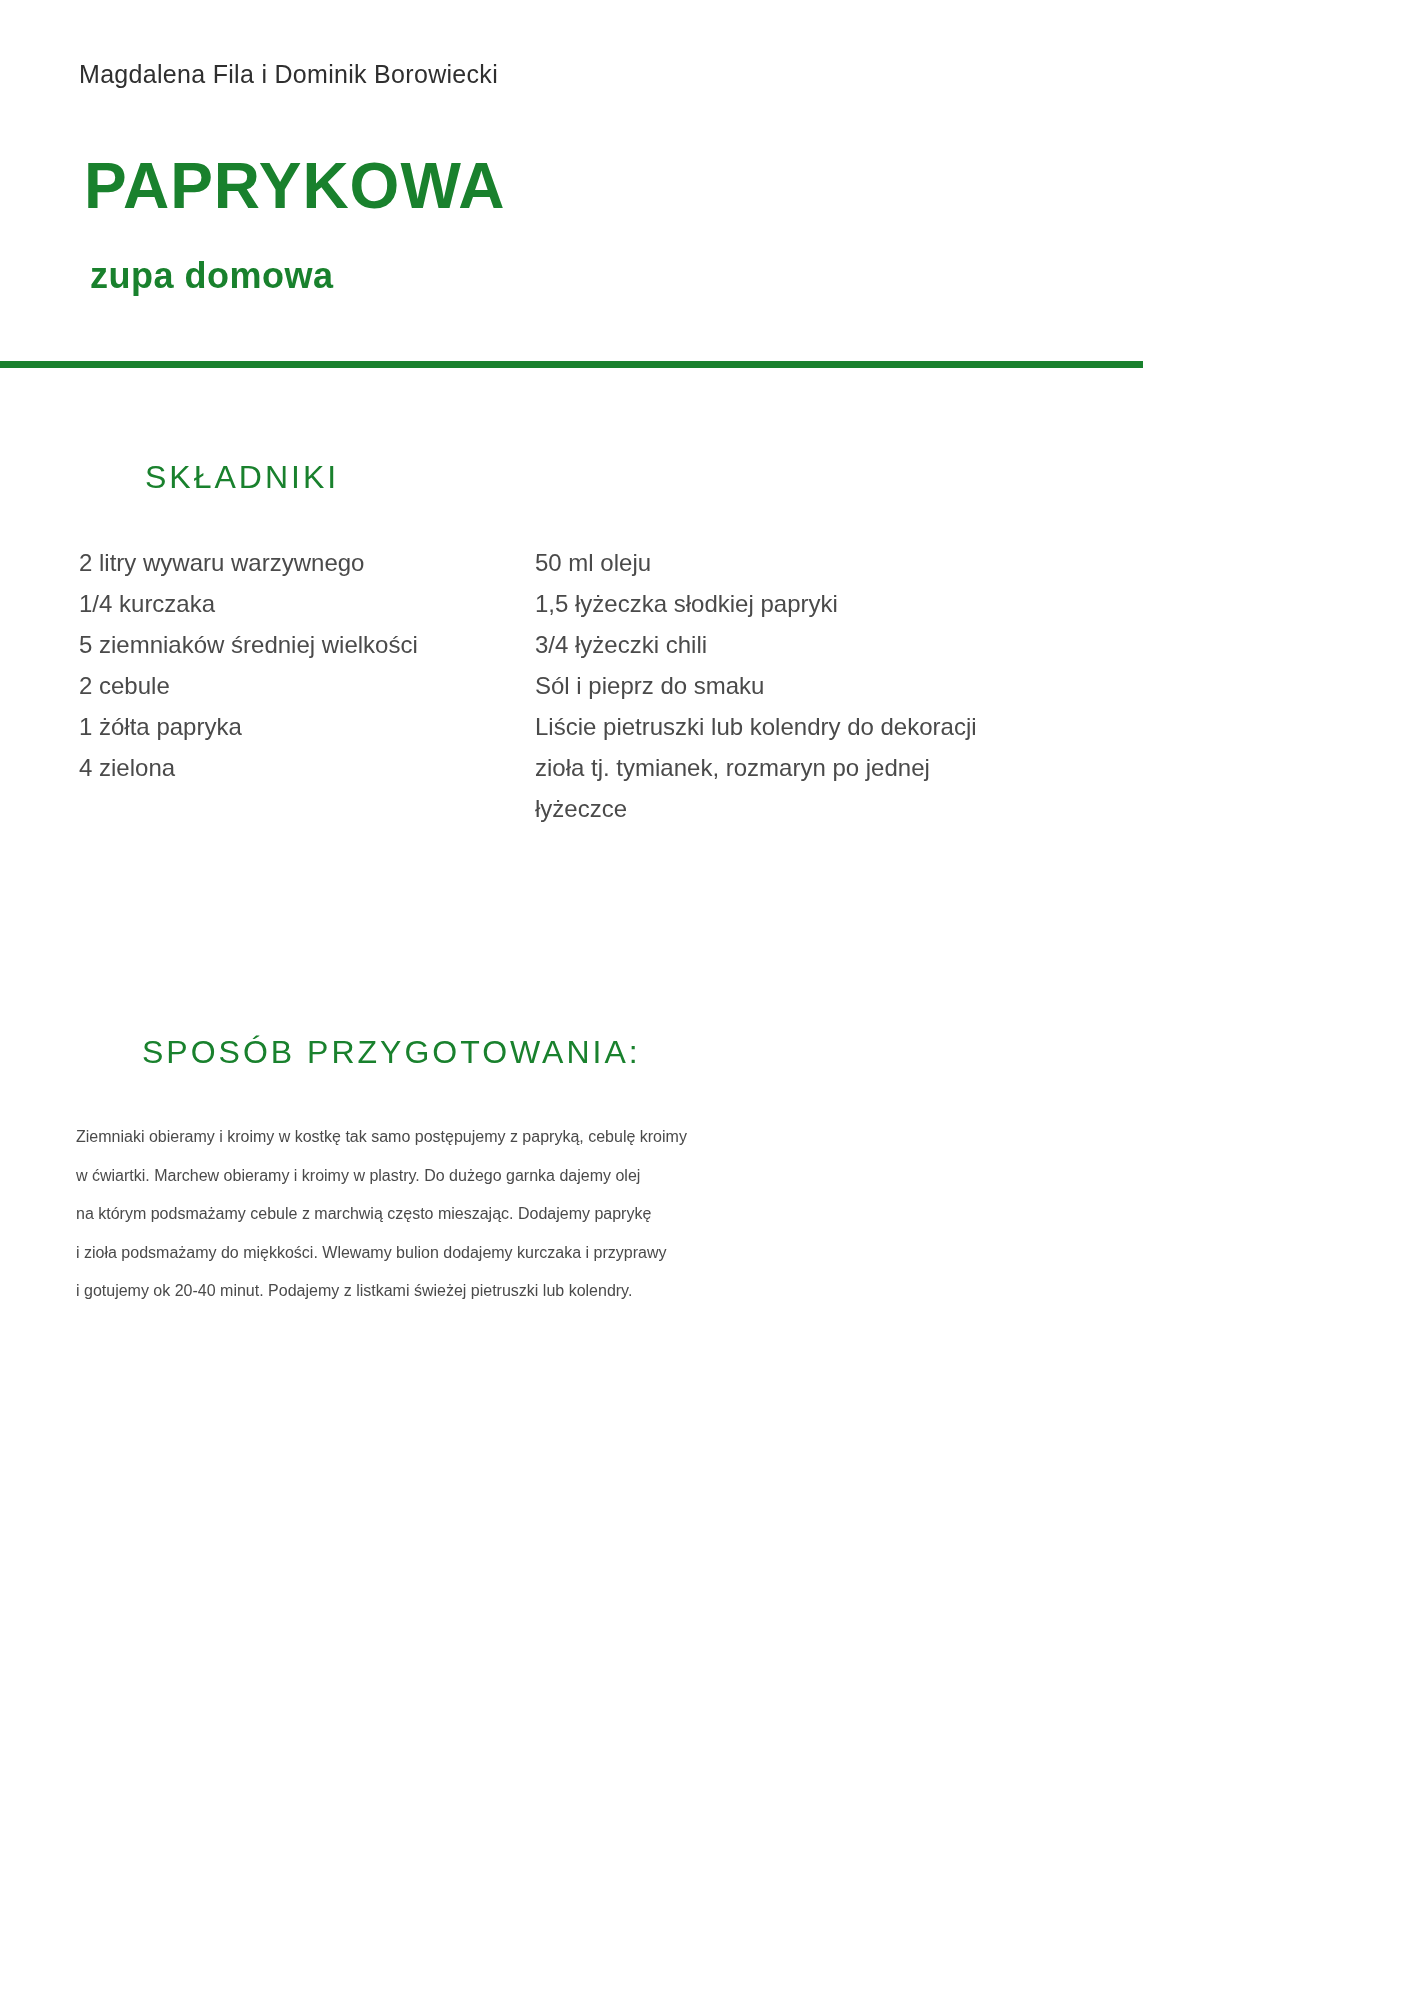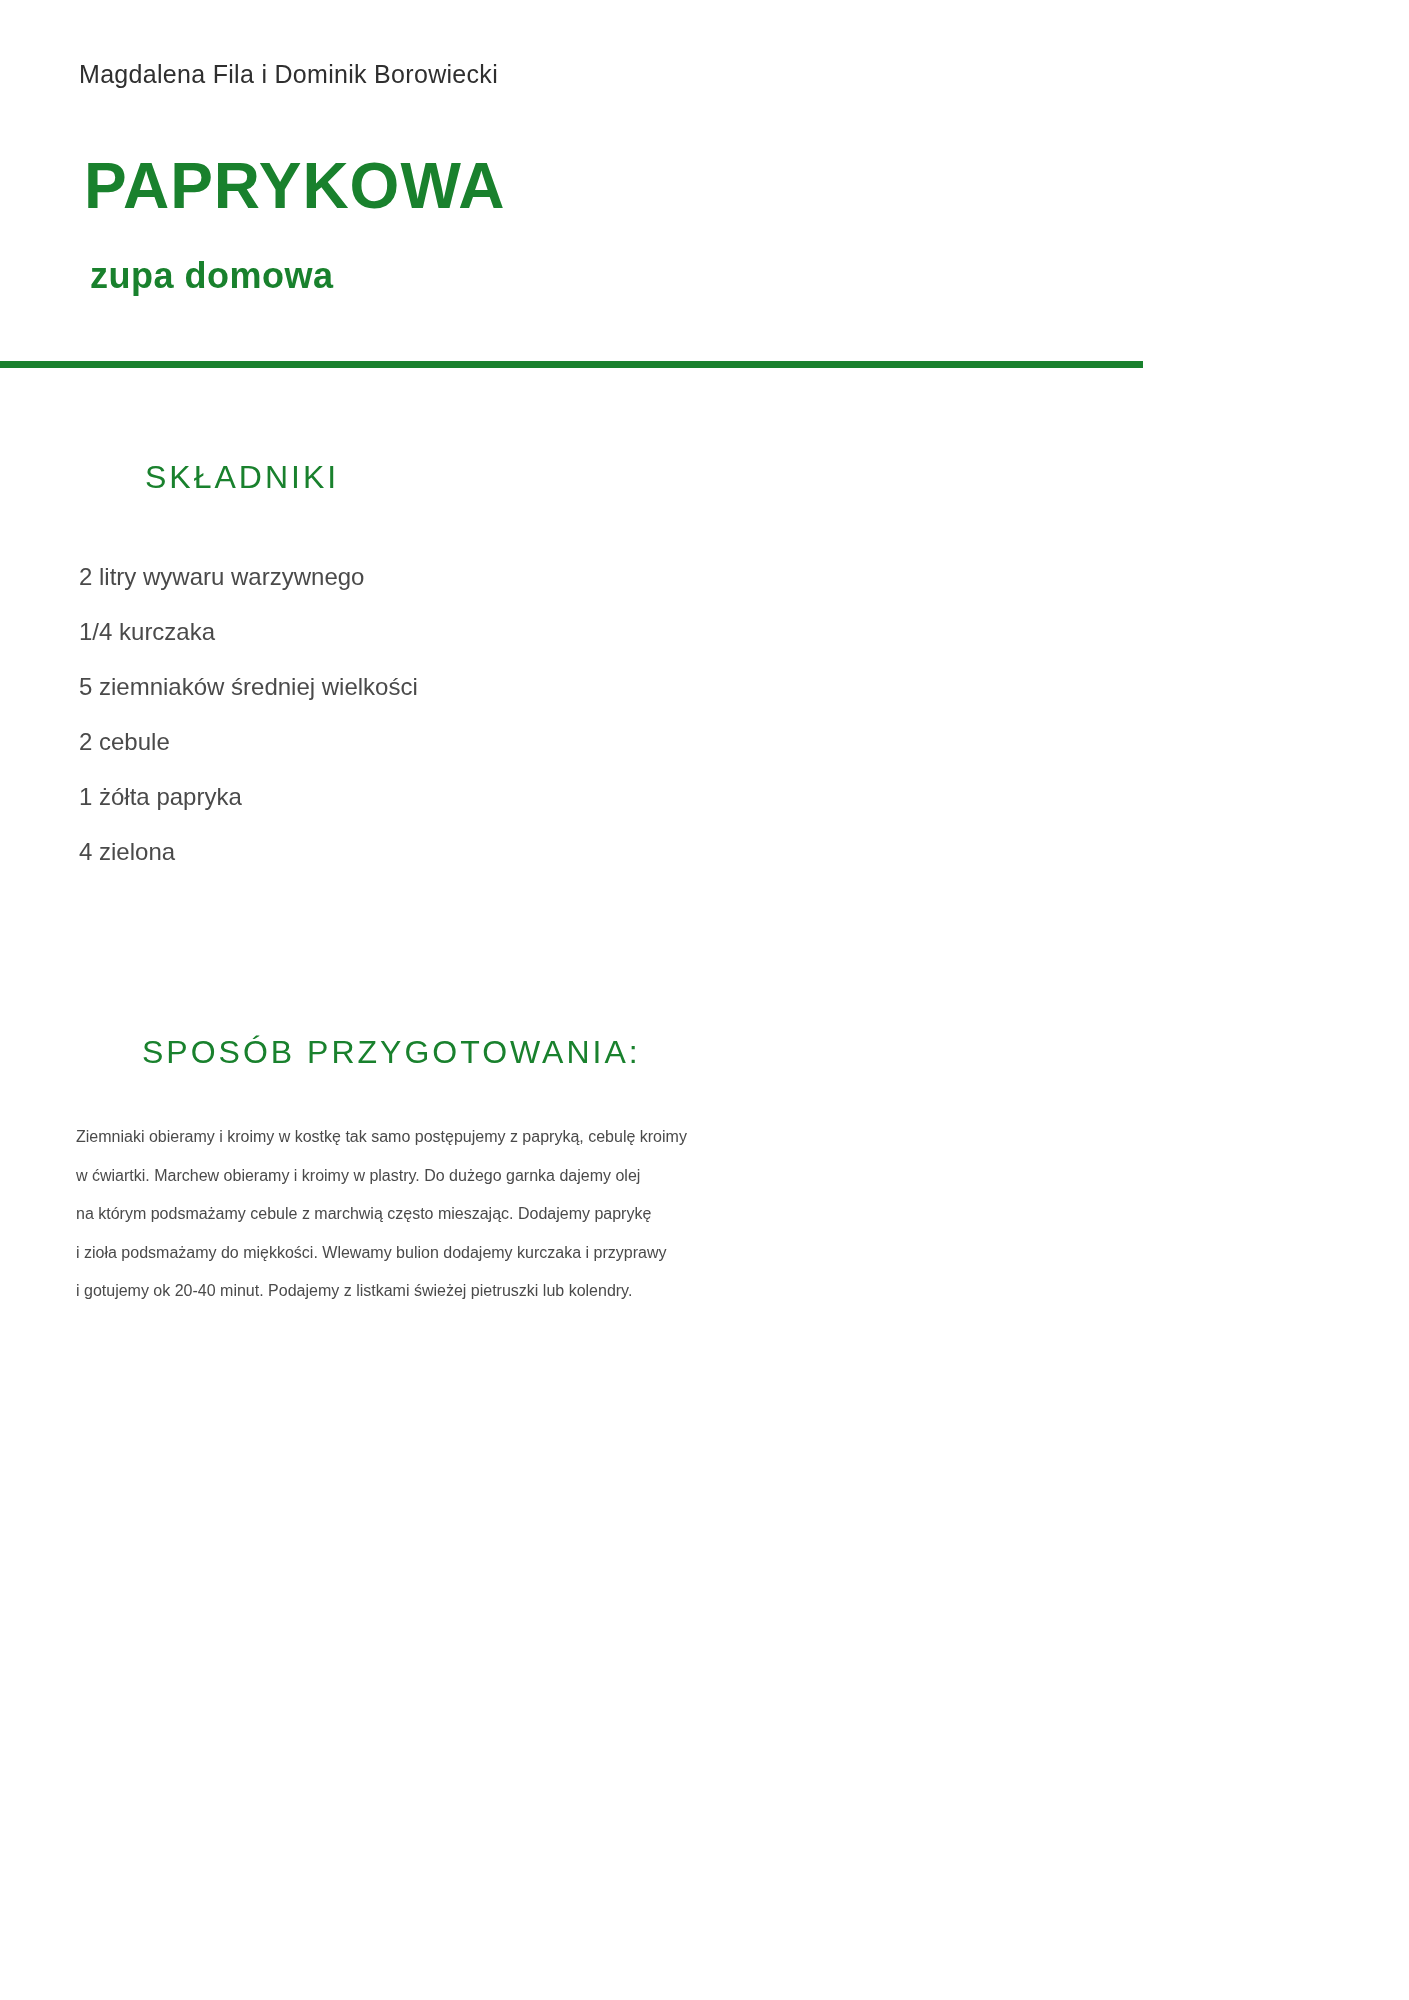--- a/index.html
+++ b/index.html
@@ -29,21 +29,21 @@
     color:var(--accent_green,#19812D);letter-spacing:3px;
   }
   .ing-heading{left:145px;top:461px;}
   .prep-heading{left:142px;top:1036px;}
   .ing-col{
     position:absolute;top:542px;font-size:24px;line-height:41px;
     color:var(--text_body,#4A4A4A);
   }
   .ing-left{left:79px;width:440px;}
   .ing-right{left:535px;width:505px;}
-  .ing-item{white-space:pre-line;margin-top:14px;}
+  .ing-item{white-space:pre-line;}
   .prep-text{
     position:absolute;left:76px;top:1118px;width:1062px;
     font-size:16px;line-height:38.5px;color:var(--text_body,#4A4A4A);
     white-space:pre-line;
   }
   
   .photo{
     position:absolute;left:1165px;top:0;width:244px;height:2000px;
     overflow:hidden;background:#b06a12;
   }
@@ -124,20 +124,29 @@
 
   <h3 class="section-heading ing-heading">SKŁADNIKI</h3>
   <div class="ing-col ing-left">
       <div class="ing-item">2 litry wywaru warzywnego</div>
       <div class="ing-item">1/4 kurczaka</div>
       <div class="ing-item">5 ziemniaków średniej wielkości</div>
       <div class="ing-item">2 cebule</div>
       <div class="ing-item">1 żółta papryka</div>
       <div class="ing-item">4 zielona</div>
     </div>
+  <div class="ing-col ing-right">
+      <div class="ing-item">50 ml oleju</div>
+      <div class="ing-item">1,5 łyżeczka słodkiej papryki</div>
+      <div class="ing-item">3/4 łyżeczki chili</div>
+      <div class="ing-item">Sól i pieprz do smaku</div>
+      <div class="ing-item">Liście pietruszki lub kolendry do dekoracji</div>
+      <div class="ing-item">zioła tj. tymianek, rozmaryn po jednej
+łyżeczce</div>
+    </div>
 
   <h3 class="section-heading prep-heading">SPOSÓB PRZYGOTOWANIA:</h3>
   <div class="prep-text">Ziemniaki obieramy i kroimy w kostkę tak samo postępujemy z papryką, cebulę kroimy
 w ćwiartki. Marchew obieramy i kroimy w plastry. Do dużego garnka dajemy olej
 na którym podsmażamy cebule z marchwią często mieszając. Dodajemy paprykę
 i zioła podsmażamy do miękkości. Wlewamy bulion dodajemy kurczaka i przyprawy
 i gotujemy ok 20-40 minut. Podajemy z listkami świeżej pietruszki lub kolendry.</div>
 
   <div class="photo">
     <div class="L bg-top"></div>

